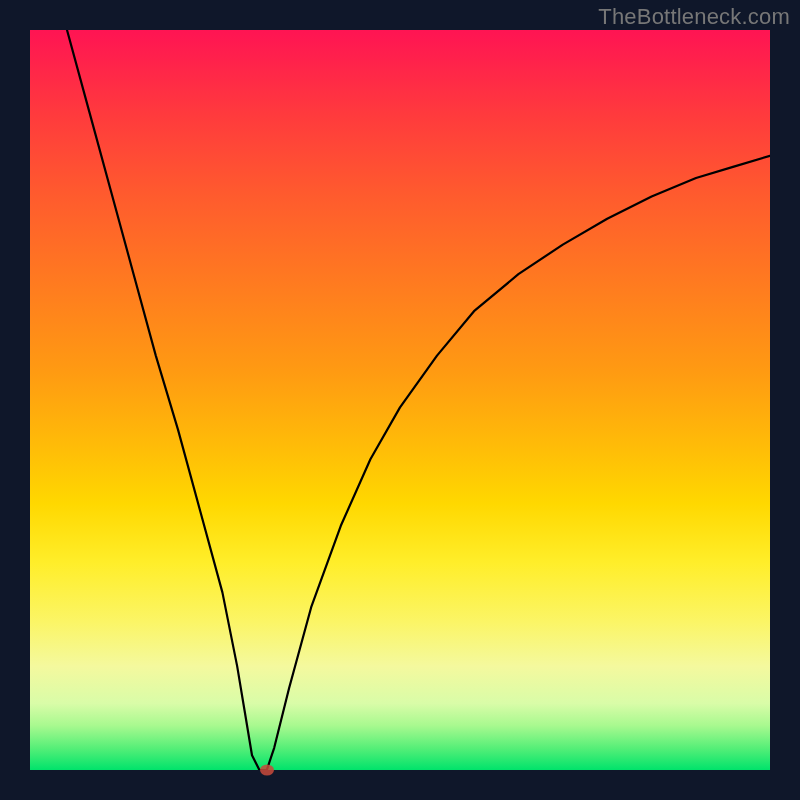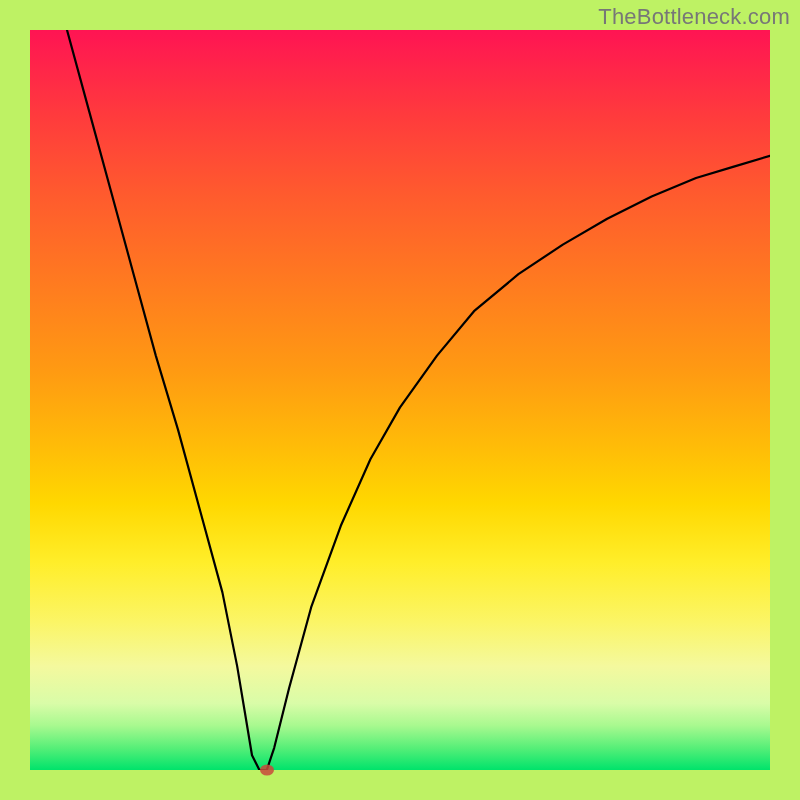--- a/index.html
+++ b/index.html
@@ -8,21 +8,21 @@
     width: 800px;
     height: 800px;
     background: #000;
     font-family: Arial, Helvetica, sans-serif;
     overflow: hidden;
   }
   .outer {
     position: relative;
     width: 800px;
     height: 800px;
-    background: #bef264;
+    background: #0f172a;
   }
   .watermark {
     position: absolute;
     top: 4px;
     right: 10px;
     color: #777;
     font-size: 22px;
     font-weight: 500;
     letter-spacing: 0.2px;
     z-index: 10;

